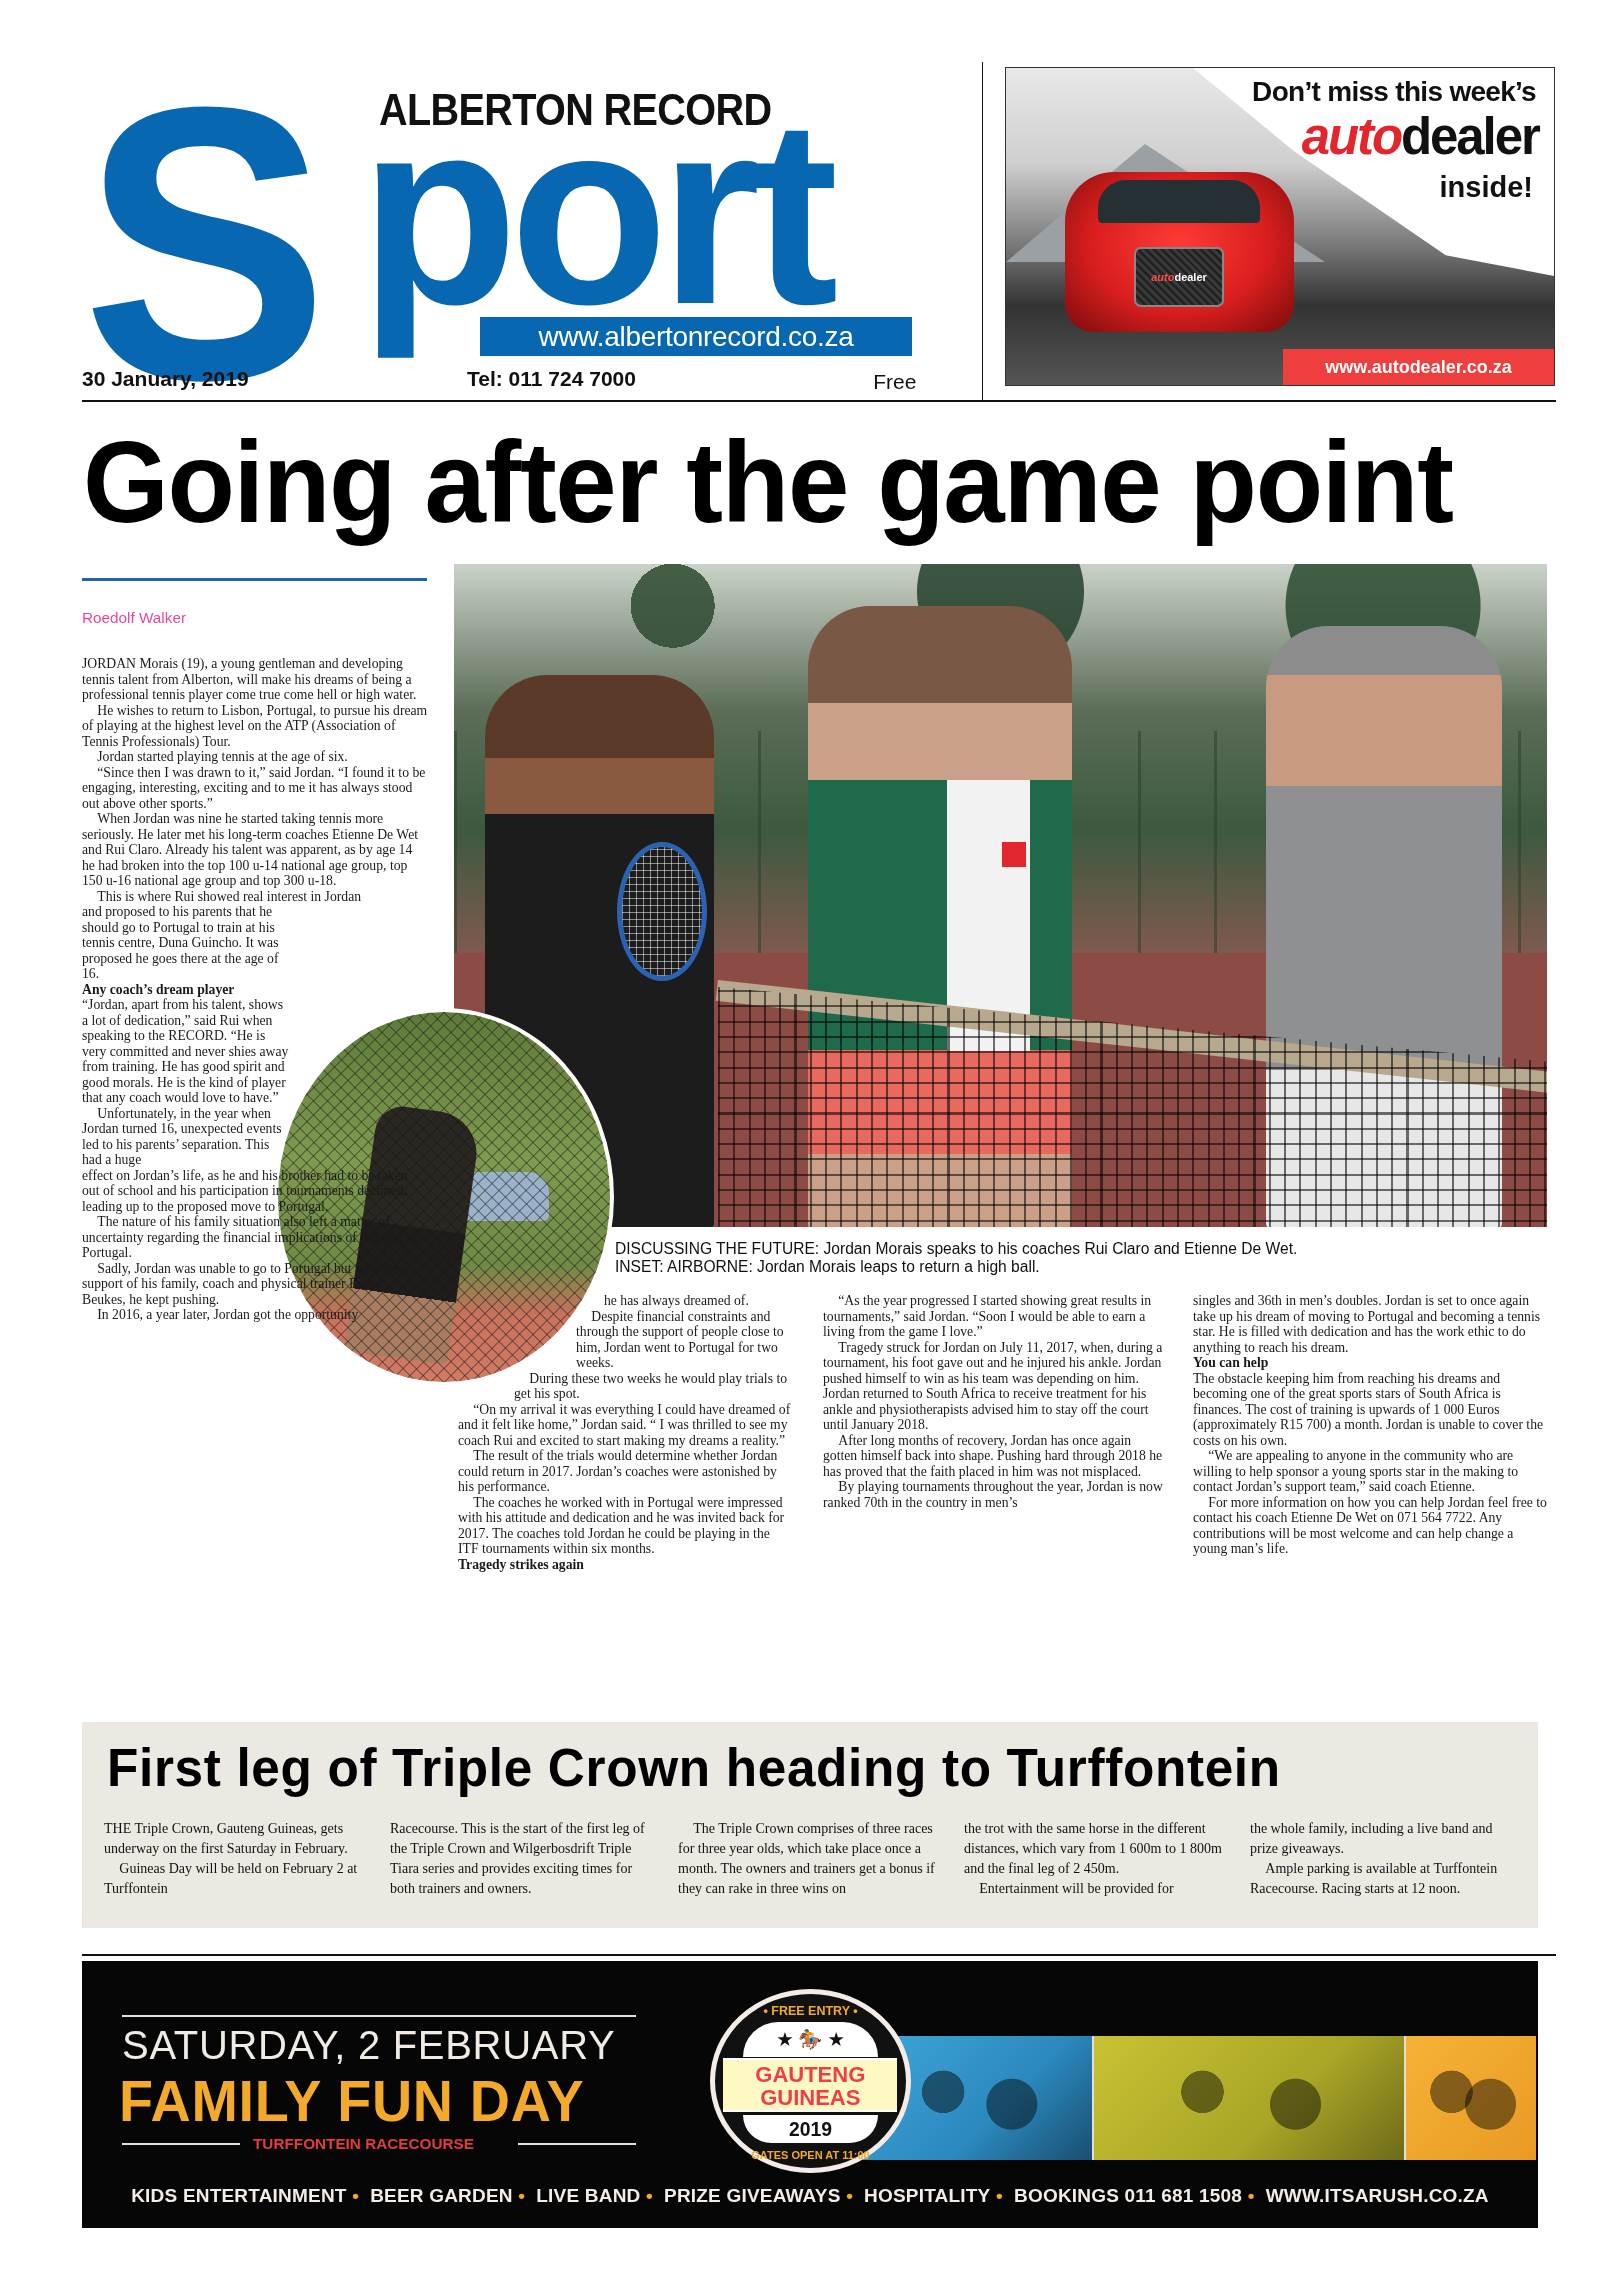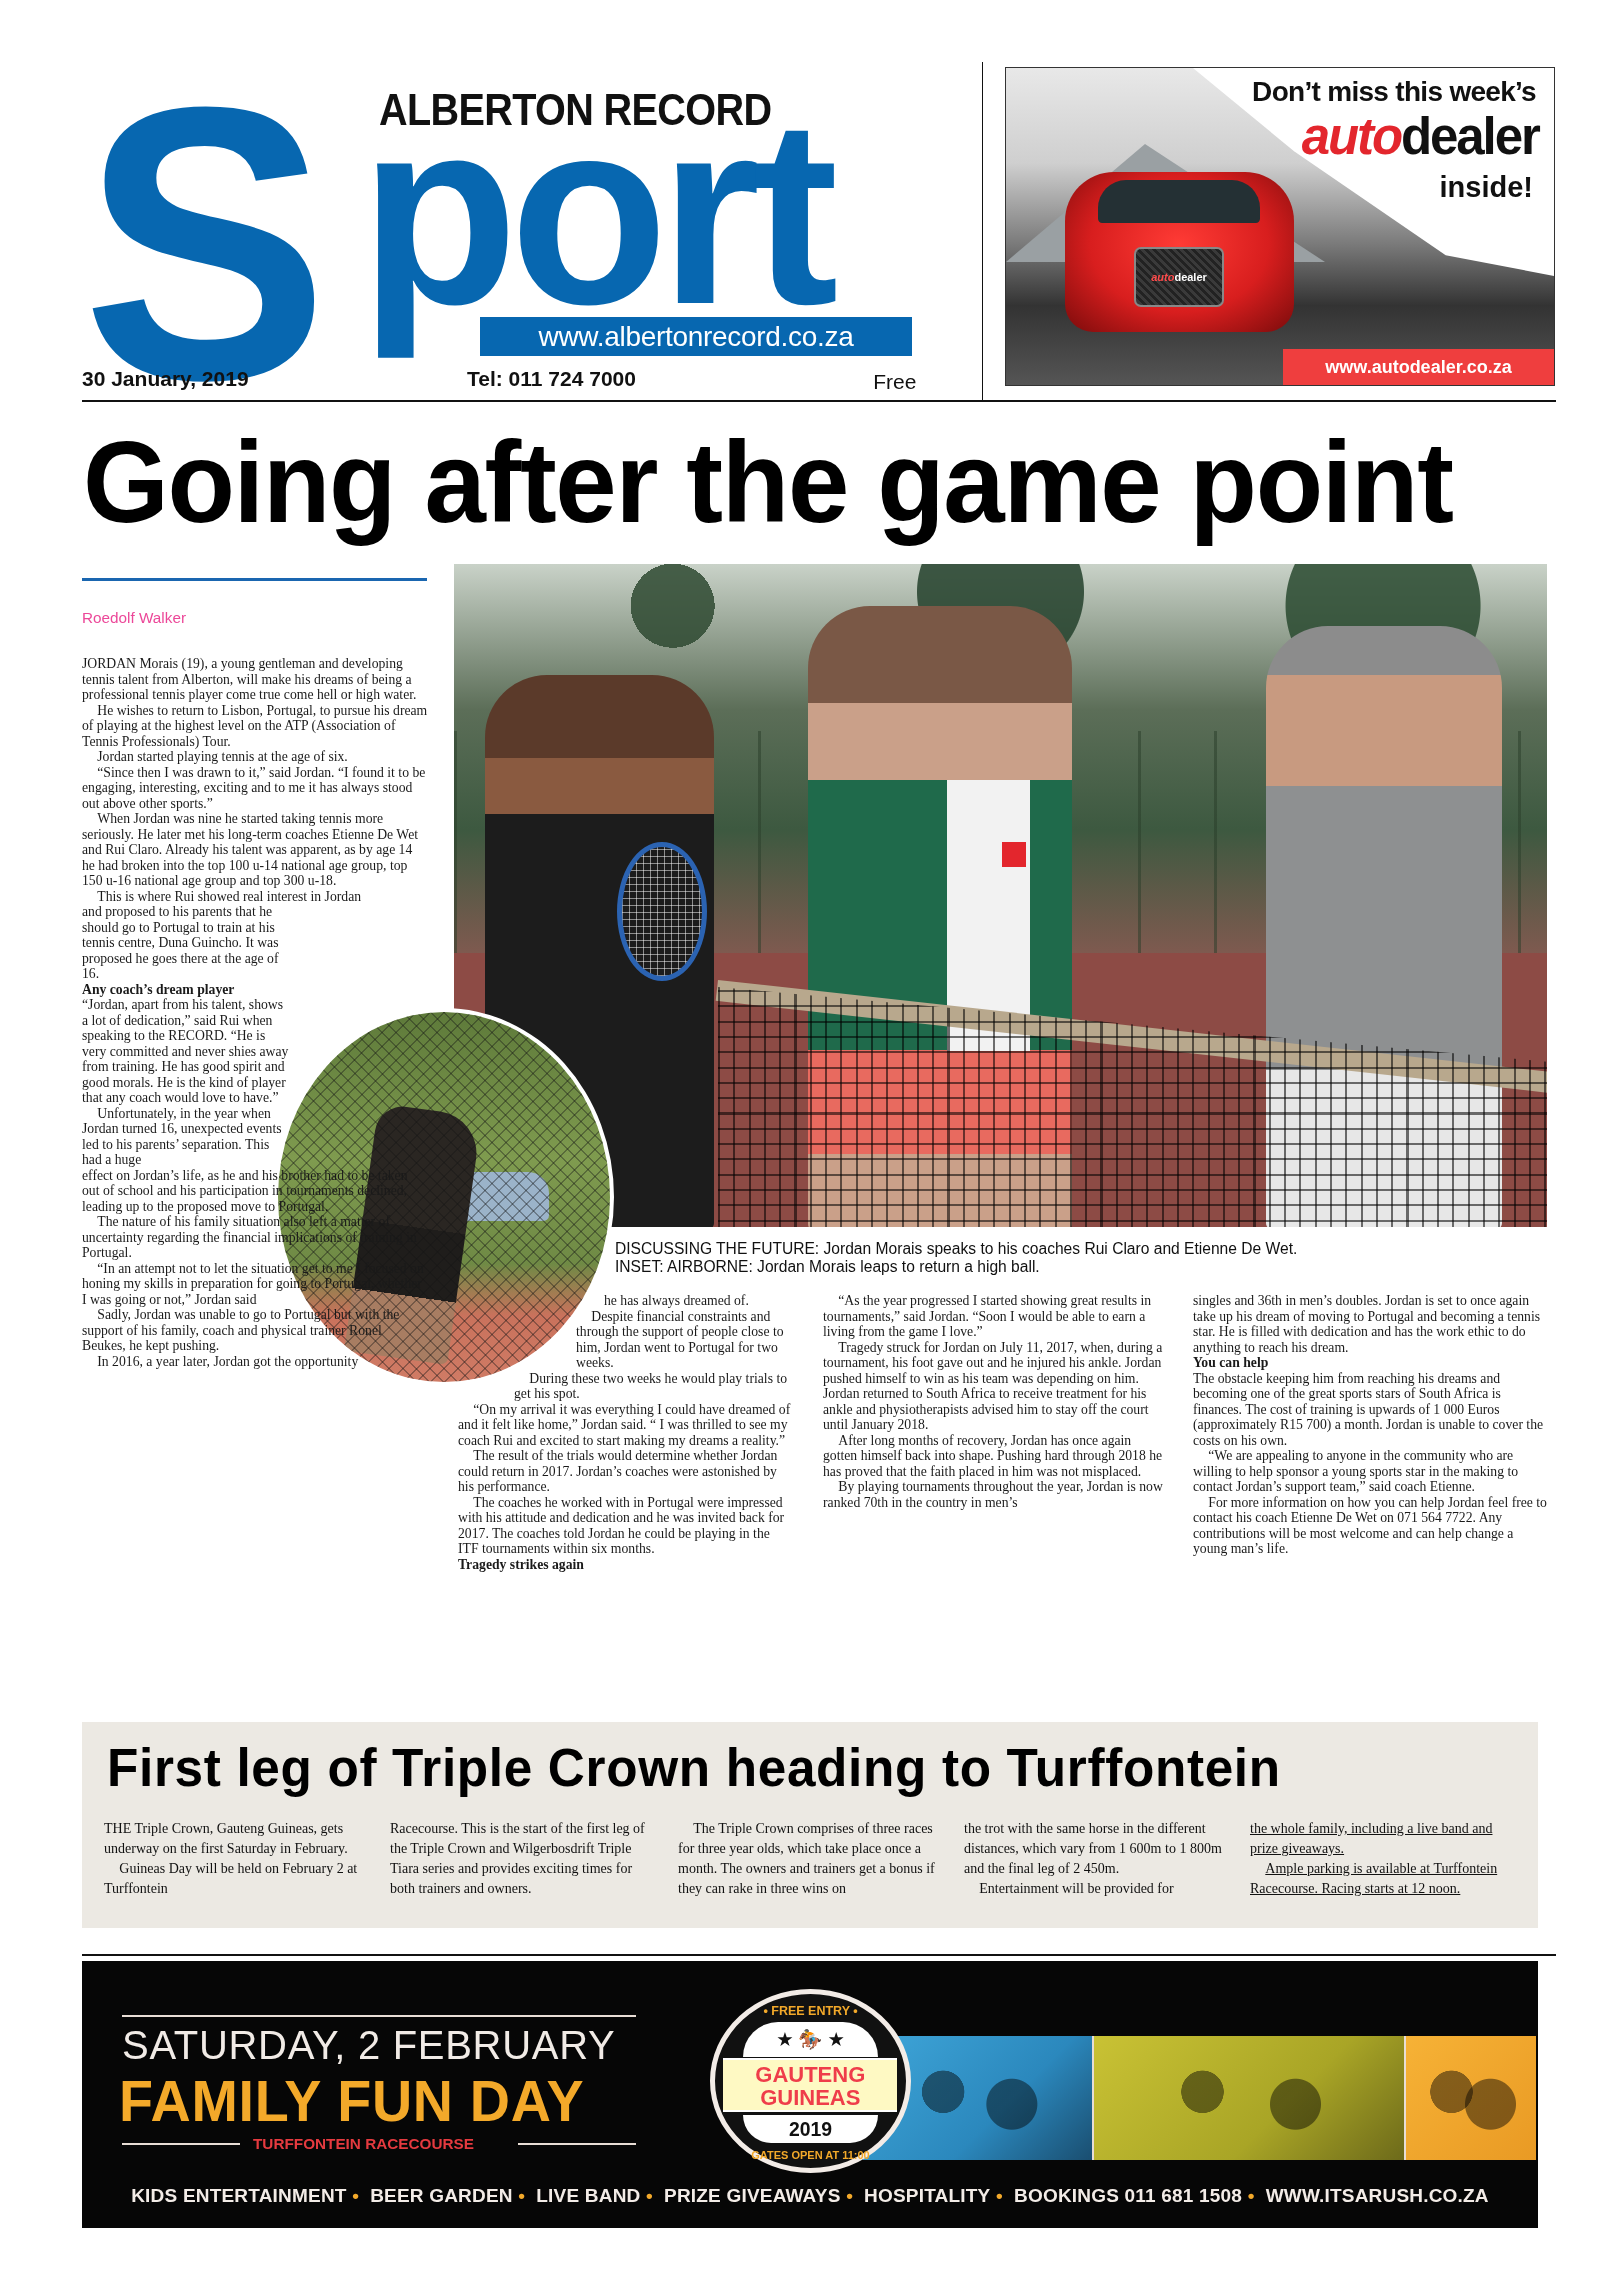--- a/index.html
+++ b/index.html
@@ -79,21 +79,21 @@
 
   
   .tc-box { position: absolute; left: 82px; top: 1722px; width: 1456px; height: 206px; background: #ece9e3; }
   .tc-title { position: absolute; left: 25px; top: 14px; font-family: "Liberation Sans", sans-serif; font-size: 54px; color: #000; white-space: nowrap; transform: scaleX(0.95); transform-origin: left top; letter-spacing: 0.7px; }
   .tc-col { position: absolute; top: 97px; font-size: 14px; line-height: 20px; color: #111; width: 264px; }
   .tc-col p.indent { text-indent: 15.3px; }
   .tc-c1 { left: 22px; }
   .tc-c2 { left: 308px; }
   .tc-c3 { left: 596px; }
   .tc-c4 { left: 882px; }
-  .tc-c5 { left: 1168px; text-decoration: underline; }
+  .tc-c5 { left: 1168px; }
   .rule-mid { position: absolute; left: 82px; top: 1954px; width: 1474px; height: 2.1px; background: #111; }
 
   
   .ad-fun { position: absolute; left: 82px; top: 1961px; width: 1456px; height: 267px; background: #060606; overflow: hidden; }
   .ad-fun .hline { position: absolute; height: 2.1px; background: #e8ddd5; }
   .ad-fun .sat { position: absolute; left: 40px; top: 62px; font-family: "Liberation Sans", sans-serif; font-size: 40px; color: #f1ebe6; letter-spacing: 0.7px; white-space: nowrap; }
   .ad-fun .fun { position: absolute; left: 37px; top: 106px; font-family: "Liberation Sans", sans-serif; font-weight: 900; font-size: 58px; color: #f3a92a; letter-spacing: 0.7px; white-space: nowrap; transform: scaleX(0.96); transform-origin: left top; }
   .ad-fun .venue { position: absolute; left: 171px; top: 174px; font-family: "Liberation Sans", sans-serif; font-weight: 700; font-size: 15.3px; color: #e53a3f; white-space: nowrap; }
   .ad-fun .badge { position: absolute; left: 628px; top: 28px; width: 201px; height: 184px; border-radius: 50%; background: #111; border: 5.6px solid #f3ece7; }
   .ad-fun .badge .ring-top { position: absolute; left: 0; top: 0; width: 100%; font-family: "Liberation Sans", sans-serif; font-weight: 700; font-size: 12.5px; color: #f3a92a; text-align: center; top: 9.7px; }
@@ -186,21 +186,20 @@
     <p class="indent">This is where Rui showed real interest in Jordan</p>
     <div class="narrow">
       <p>and proposed to his parents that he should go to Portugal to train at his tennis centre, Duna Guincho. It was proposed he goes there at the age of 16.</p>
       <p class="sub">Any coach’s dream player</p>
       <p>“Jordan, apart from his talent, shows a lot of dedication,” said Rui when speaking to the RECORD. “He is very committed and never shies away from training. He has good spirit and good morals. He is the kind of player that any coach would love to have.”</p>
       <p class="indent">Unfortunately, in the year when Jordan turned 16, unexpected events led to his parents’ separation. This had a huge</p>
     </div>
     <div class="wide">
       <p>effect on Jordan’s life, as he and his brother had to be taken out of school and his participation in tournaments declined, leading up to the proposed move to Portugal.</p>
       <p class="indent">The nature of his family situation also left a matter of uncertainty regarding the financial implications of training in Portugal.</p>
-      <p class="indent">“In an attempt not to let the situation get to me I focused on honing my skills in preparation for going to Portugal, whether I was going or not,” Jordan said</p>
       <p class="indent">Sadly, Jordan was unable to go to Portugal but with the support of his family, coach and physical trainer Ronel Beukes, he kept pushing.</p>
       <p class="indent">In 2016, a year later, Jordan got the opportunity</p>
     </div>
   </div>
 
   <div class="col col2">
     <p style="padding-left:146px">he has always dreamed of.</p>
     <p style="padding-left:118px" class="indent">Despite financial constraints and through the support of people close to him, Jordan went to Portugal for two weeks.</p>
     <p style="padding-left:56px" class="indent">During these two weeks he would play trials to get his spot.</p>
     <p class="indent">“On my arrival it was everything I could have dreamed of and it felt like home,” Jordan said. “ I was thrilled to see my coach Rui and excited to start making my dreams a reality.”</p>

